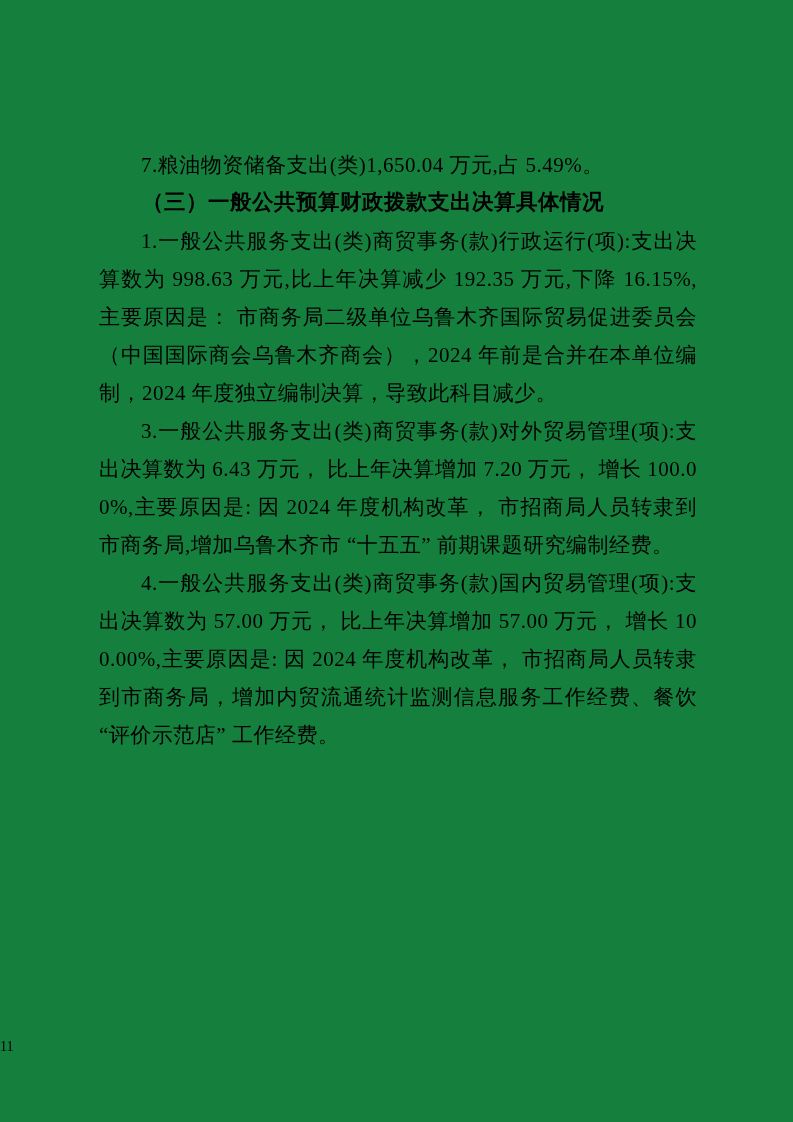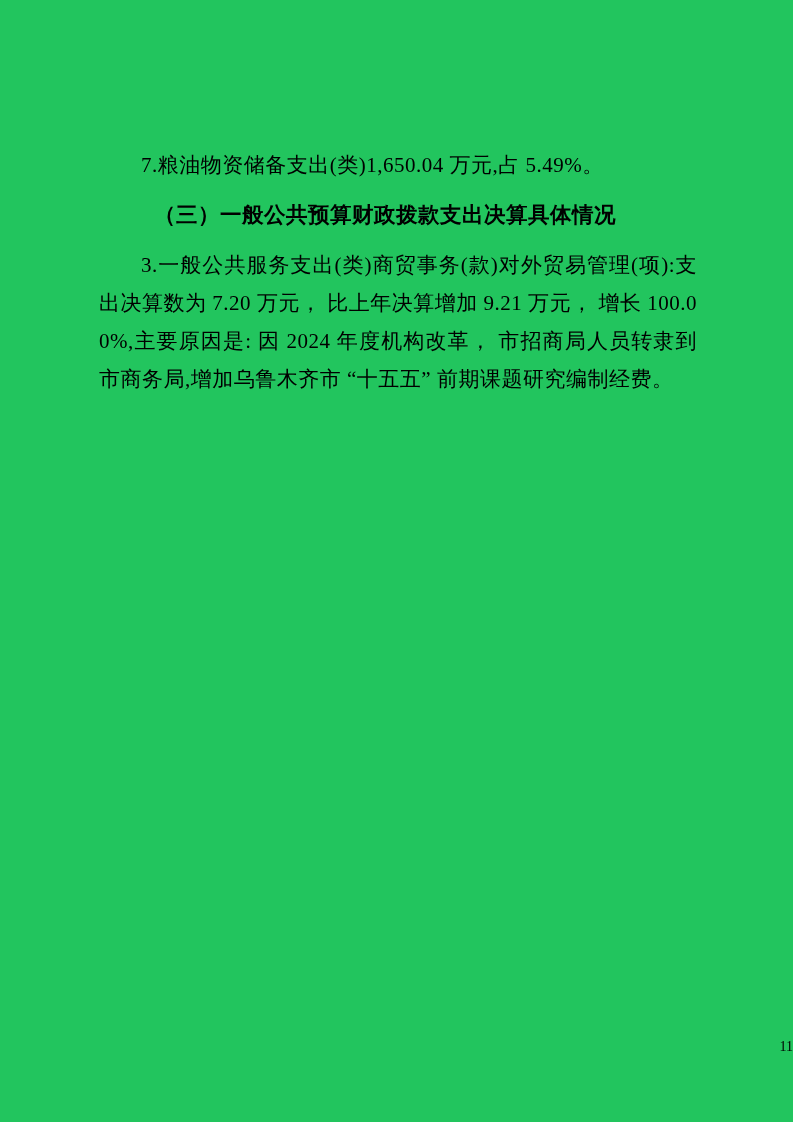--- a/index.html
+++ b/index.html
@@ -4,63 +4,66 @@
 <style>
   html, body {
     margin: 0;
     padding: 0;
     background: #ffffff;
   }
   .page {
     position: relative;
     width: 793px;
     height: 1122px;
-    background: #22c55e;
+    background: #15803d;
     overflow: hidden;
     font-family: "Liberation Serif", "DejaVu Serif", serif;
     color: #000000;
   }
   .body-text {
     position: absolute;
     left: 99px;
     top: 146px;
     width: 598px;
   }
   .para {
     margin: 0;
     font-size: 21px;
     line-height: 38px;
     text-align: justify;
     text-indent: 2em;
     letter-spacing: 0.5px;
     word-break: break-all;
   }
   .section-heading {
-    margin: 12px;
+    margin: 0;
     font-size: 21.5px;
     line-height: 38px;
     font-weight: bold;
     text-indent: 2em;
     letter-spacing: 0.5px;
+    font-family: Liberation Mono, monospace;
   }
   .page-number {
     position: absolute;
     left: 0;
     right: 0;
     top: 1038px;
-    text-align: right;
+    text-align: left;
     font-size: 14px;
     line-height: 18px;
     color: #000000;
   }
 </style>
 </head>
 <body>
 
 <div class="page">
   <div class="body-text">
     <p class="para">7.粮油物资储备支出(类)1,650.04 万元,占 5.49%。</p>
     <h2 class="section-heading">（三）一般公共预算财政拨款支出决算具体情况</h2>
-    <p class="para">3.一般公共服务支出(类)商贸事务(款)对外贸易管理(项):支出决算数为 7.20 万元， 比上年决算增加 9.21 万元， 增长 100.00%,主要原因是: 因 2024 年度机构改革， 市招商局人员转隶到市商务局,增加乌鲁木齐市 “十五五” 前期课题研究编制经费。</p>
+    <p class="para">1.一般公共服务支出(类)商贸事务(款)行政运行(项):支出决算数为 998.63 万元,比上年决算减少 192.35 万元,下降 16.15%,主要原因是： 市商务局二级单位乌鲁木齐国际贸易促进委员会（中国国际商会乌鲁木齐商会），2024 年前是合并在本单位编制，2024 年度独立编制决算，导致此科目减少。</p>
+    <p class="para">3.一般公共服务支出(类)商贸事务(款)对外贸易管理(项):支出决算数为 6.43 万元， 比上年决算增加 7.20 万元， 增长 100.00%,主要原因是: 因 2024 年度机构改革， 市招商局人员转隶到市商务局,增加乌鲁木齐市 “十五五” 前期课题研究编制经费。</p>
+    <p class="para">4.一般公共服务支出(类)商贸事务(款)国内贸易管理(项):支出决算数为 57.00 万元， 比上年决算增加 57.00 万元， 增长 100.00%,主要原因是: 因 2024 年度机构改革， 市招商局人员转隶到市商务局，增加内贸流通统计监测信息服务工作经费、餐饮 “评价示范店” 工作经费。</p>
   </div>
 
   <div class="page-number">11</div>
 </div>
 
 </body></html>

